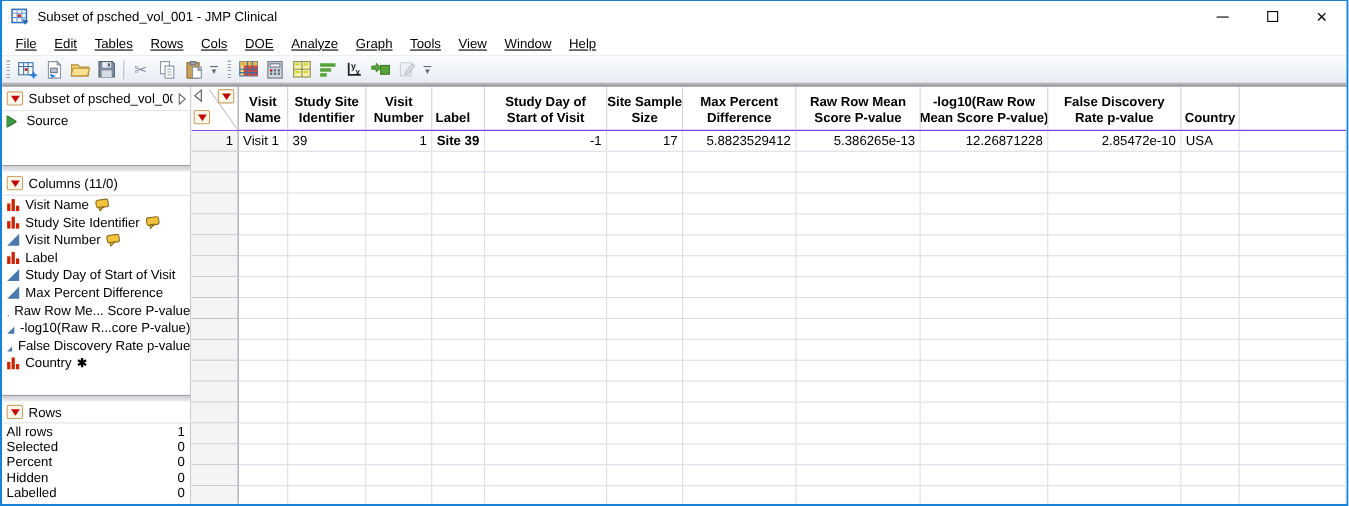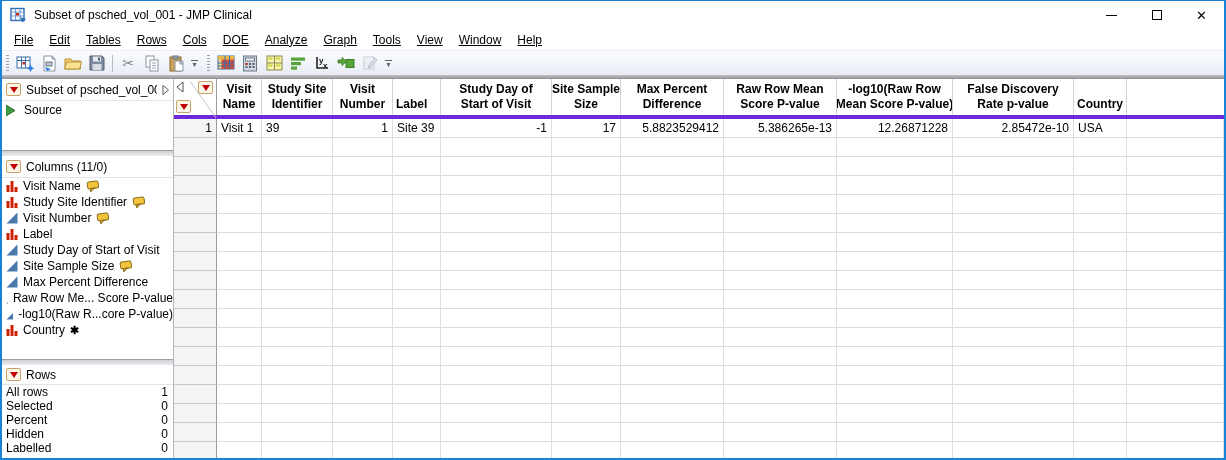--- a/index.html
+++ b/index.html
@@ -56,21 +56,21 @@
 
   .columns-item { height:16px; display:flex; align-items:center; gap:5px; padding-left:4px; white-space:nowrap; overflow:hidden; }
   .col-label { font-size:12px; }
   .asterisk { font-size:11px; font-weight:bold; }
 
   .rows-stat { height:14px; display:flex; align-items:center; padding:0 5px 0 4px; }
   .rows-stat .v { margin-left:auto; }
 
   
   .table-area { flex:1 1 auto; display:flex; flex-direction:column; overflow:hidden; background:#fff; }
-  .thead { display:flex; height:40px; flex:0 0 40px; border-bottom:4px solid #6d28d9; }
+  .thead { display:flex; height:40px; flex:0 0 40px; border-bottom:1px solid #6d28d9; }
   .corner { width:43px; flex:0 0 43px; position:relative; border-right:1px solid #9c9ca4; background:#fff; }
   .corner svg { position:absolute; top:0; left:0; }
   .corner .red-btn { position:absolute; }
   .th { display:flex; flex-direction:column; justify-content:flex-end; align-items:center; font-weight:bold;
         line-height:1.3; padding:2px 3px; border-right:1px solid #d2d2dc; white-space:nowrap; overflow:hidden; }
   .th.align-left { align-items:flex-start; }
   .th-fill { flex:1 1 auto; border-right:none; }
   .tr { display:flex; height:19px; flex:0 0 19px; }
   .rownum { width:43px; flex:0 0 43px; background:#f4f4f5; border-right:1px solid #9c9ca4; border-bottom:1px solid #c6c6cc;
             text-align:right; padding:2px 4px 0 0; }
@@ -341,45 +341,39 @@
             <div class="columns-item">
               <svg width="12" height="12">
                 <polygon points="0.5,11.5 11.5,11.5 11.5,0.5" fill="#4a7aad"></polygon>
               </svg>
               <span class="col-label">Study Day of Start of Visit</span>
             </div>
             <div class="columns-item">
               <svg width="12" height="12">
                 <polygon points="0.5,11.5 11.5,11.5 11.5,0.5" fill="#4a7aad"></polygon>
               </svg>
-              <span class="col-label">Site Sample Size</span>
-              <svg width="14" height="12">
-                <g transform="rotate(-8 7 6)">
-                  <rect x="1.5" y="1.5" width="11" height="7" rx="2" fill="#f2c33d" stroke="#8a6d1a"></rect>
-                  <polygon points="4,8 8,8 4,11.5" fill="#f2c33d" stroke="#8a6d1a"></polygon>
-                </g>
-              </svg>
+              <span class="col-label">Max Percent Difference</span>
             </div>
             <div class="columns-item">
               <svg width="12" height="12">
                 <polygon points="0.5,11.5 11.5,11.5 11.5,0.5" fill="#4a7aad"></polygon>
               </svg>
-              <span class="col-label">Max Percent Difference</span>
+              <span class="col-label">Raw Row Me... Score P-value</span>
             </div>
             <div class="columns-item">
               <svg width="12" height="12">
                 <polygon points="0.5,11.5 11.5,11.5 11.5,0.5" fill="#4a7aad"></polygon>
               </svg>
-              <span class="col-label">Raw Row Me... Score P-value</span>
+              <span class="col-label">-log10(Raw R...core P-value)</span>
             </div>
             <div class="columns-item">
               <svg width="12" height="12">
                 <polygon points="0.5,11.5 11.5,11.5 11.5,0.5" fill="#4a7aad"></polygon>
               </svg>
-              <span class="col-label">-log10(Raw R...core P-value)</span>
+              <span class="col-label">False Discovery Rate p-value</span>
             </div>
             <div class="columns-item">
               <svg width="12" height="12">
                 <rect x="0.5" y="5" width="3" height="7" fill="#cc2200"></rect>
                 <rect x="4.5" y="1" width="3" height="11" fill="#cc2200"></rect>
                 <rect x="8.5" y="7" width="3" height="5" fill="#cc2200"></rect>
               </svg>
               <span class="col-label">Country</span>
               <span class="asterisk">✱</span>
             </div>
@@ -477,21 +471,21 @@
             <div>Country</div>
           </div>
           <div class="th th-fill"></div>
         </div>
       <div>
           <div class="tr">
             <div class="rownum">1</div>
             <div class="td" style="width: 45px; flex: 0 0 45px;">Visit 1</div>
             <div class="td" style="width: 71px; flex: 0 0 71px;">39</div>
             <div class="td align-right" style="width: 60px; flex: 0 0 60px;">1</div>
-            <div class="td" style="width: 48px; flex: 0 0 48px;">Site 39</div>
+            <div class="td" style="width: 48px; flex: 0 0 48px; font-weight: bold;">Site 39</div>
             <div class="td align-right" style="width: 111px; flex: 0 0 111px;">-1</div>
             <div class="td align-right" style="width: 69px; flex: 0 0 69px;">17</div>
             <div class="td align-right" style="width: 103px; flex: 0 0 103px;">5.8823529412</div>
             <div class="td align-right" style="width: 113px; flex: 0 0 113px;">5.386265e-13</div>
             <div class="td align-right" style="width: 116px; flex: 0 0 116px;">12.26871228</div>
             <div class="td align-right" style="width: 121px; flex: 0 0 121px;">2.85472e-10</div>
             <div class="td" style="width: 53px; flex: 0 0 53px;">USA</div>
             <div class="td td-fill"></div>
           </div>
           <div class="tr">

